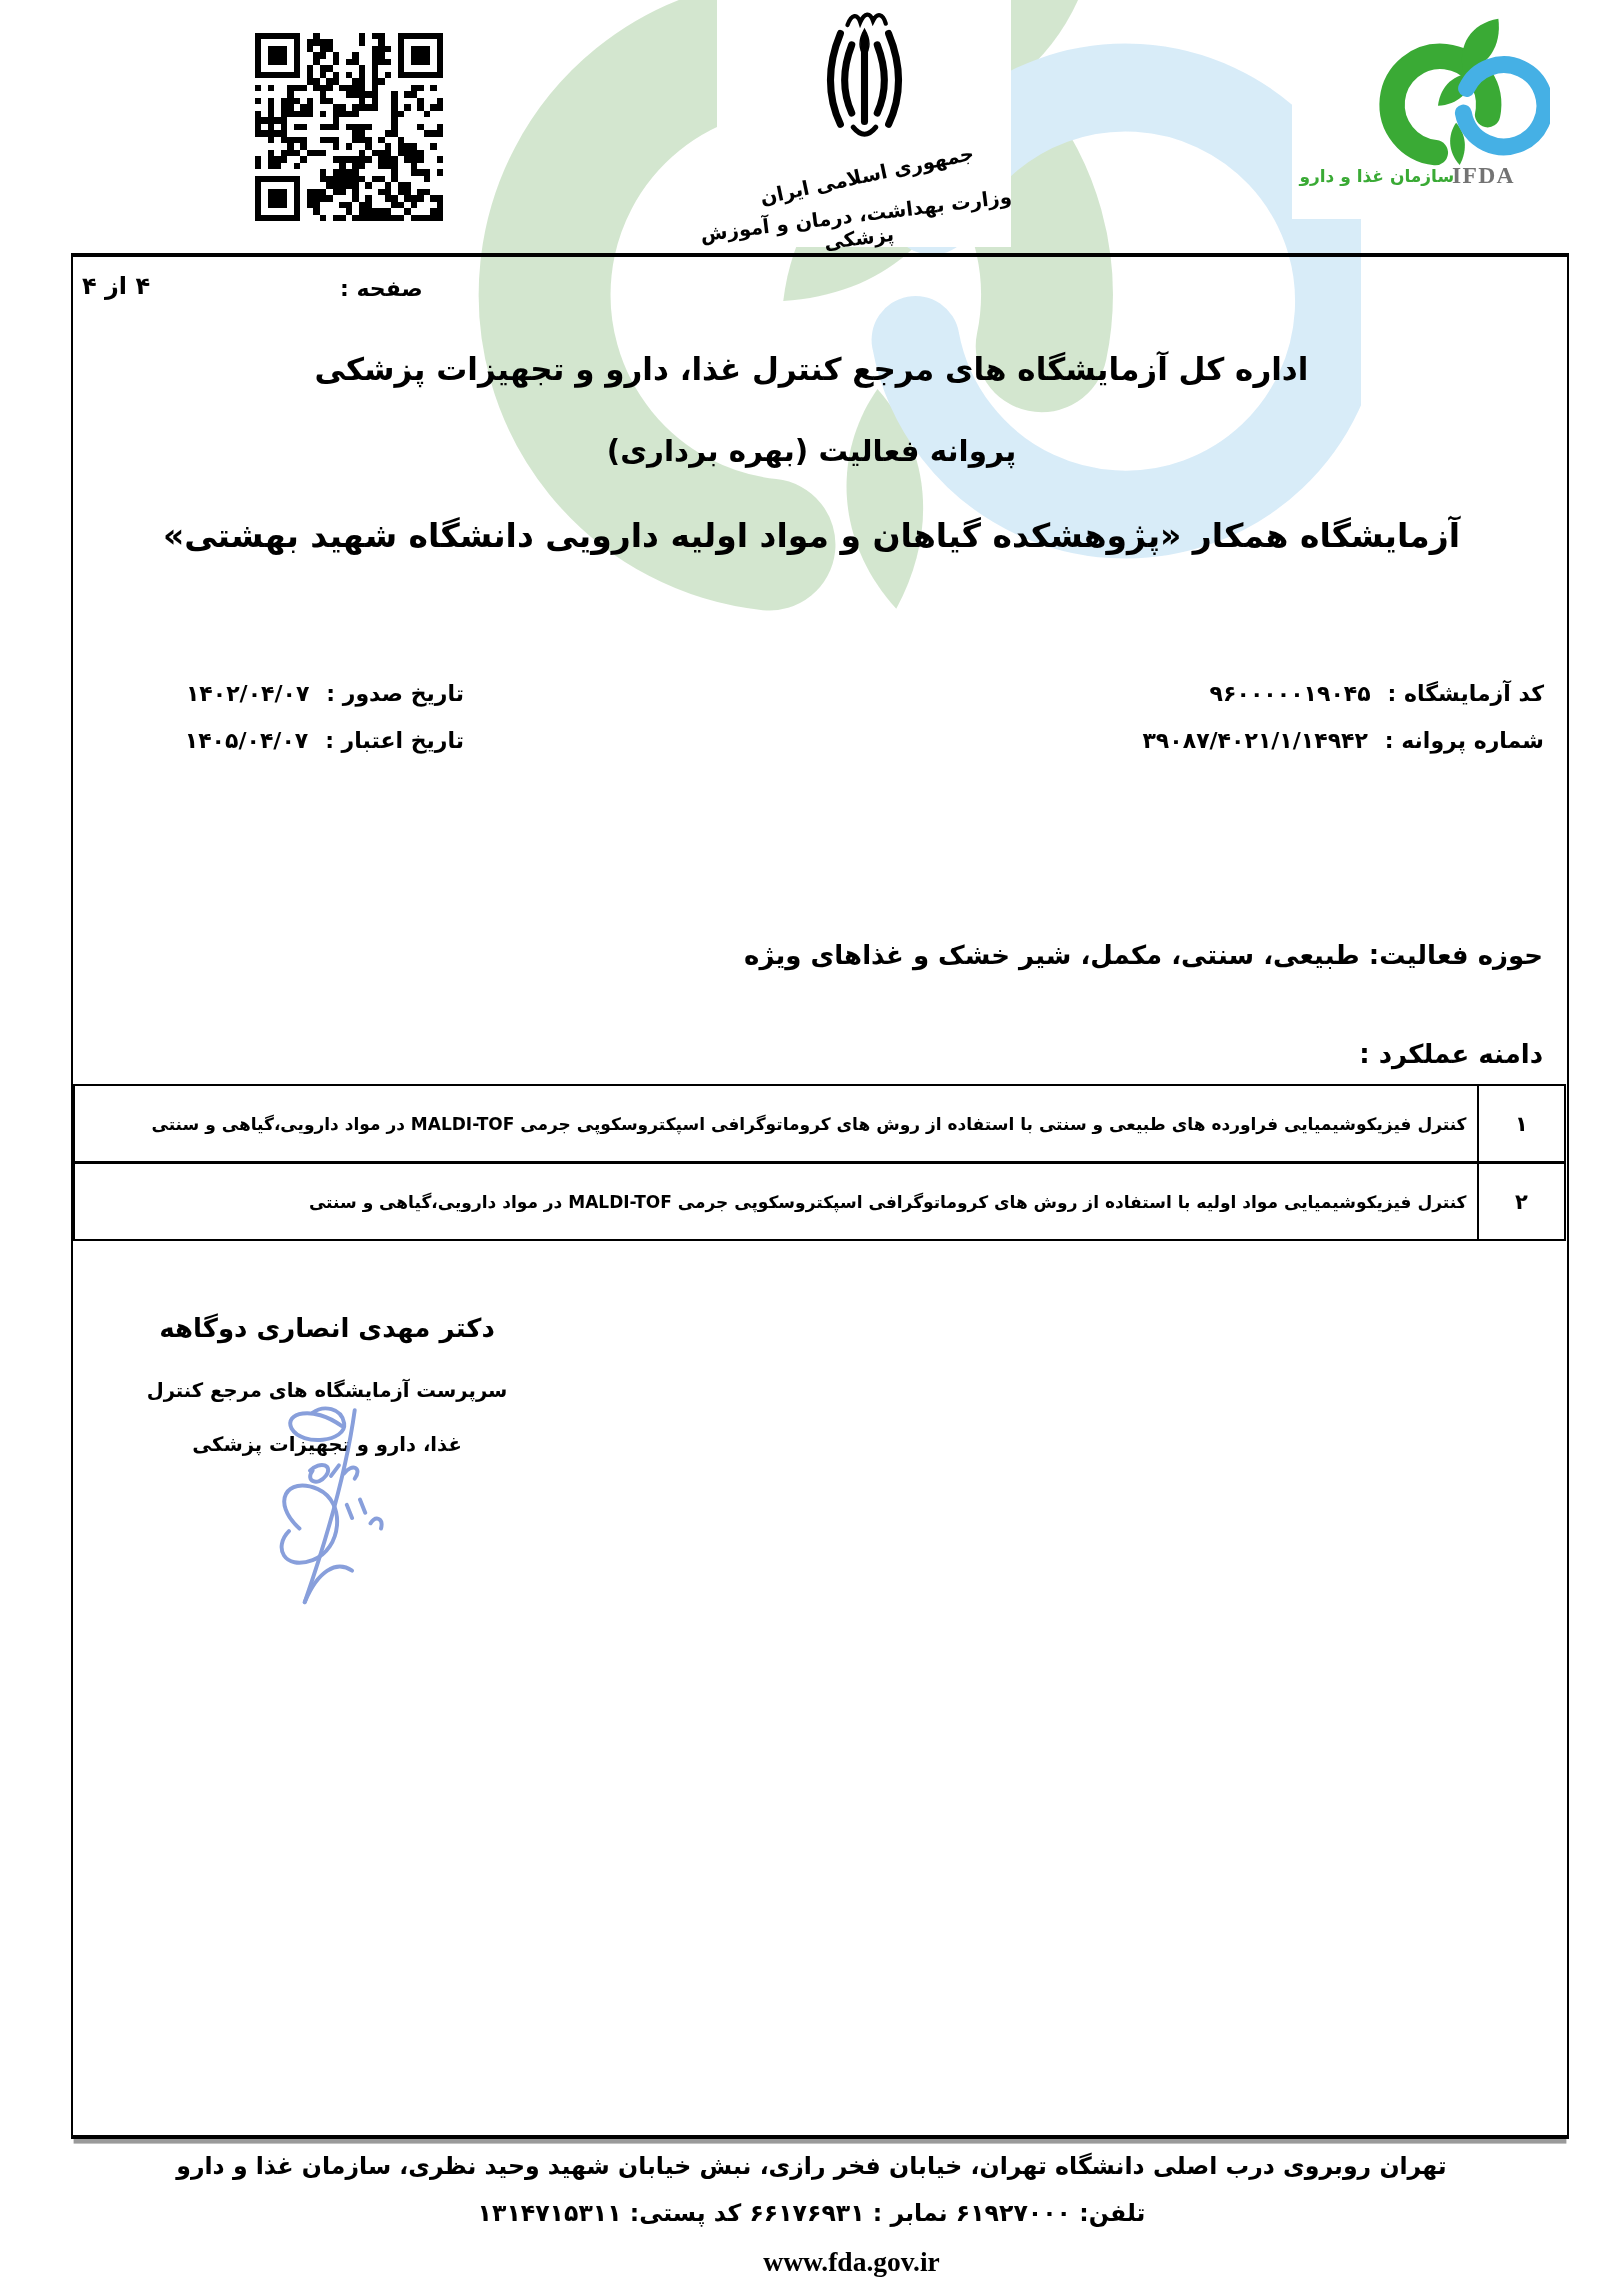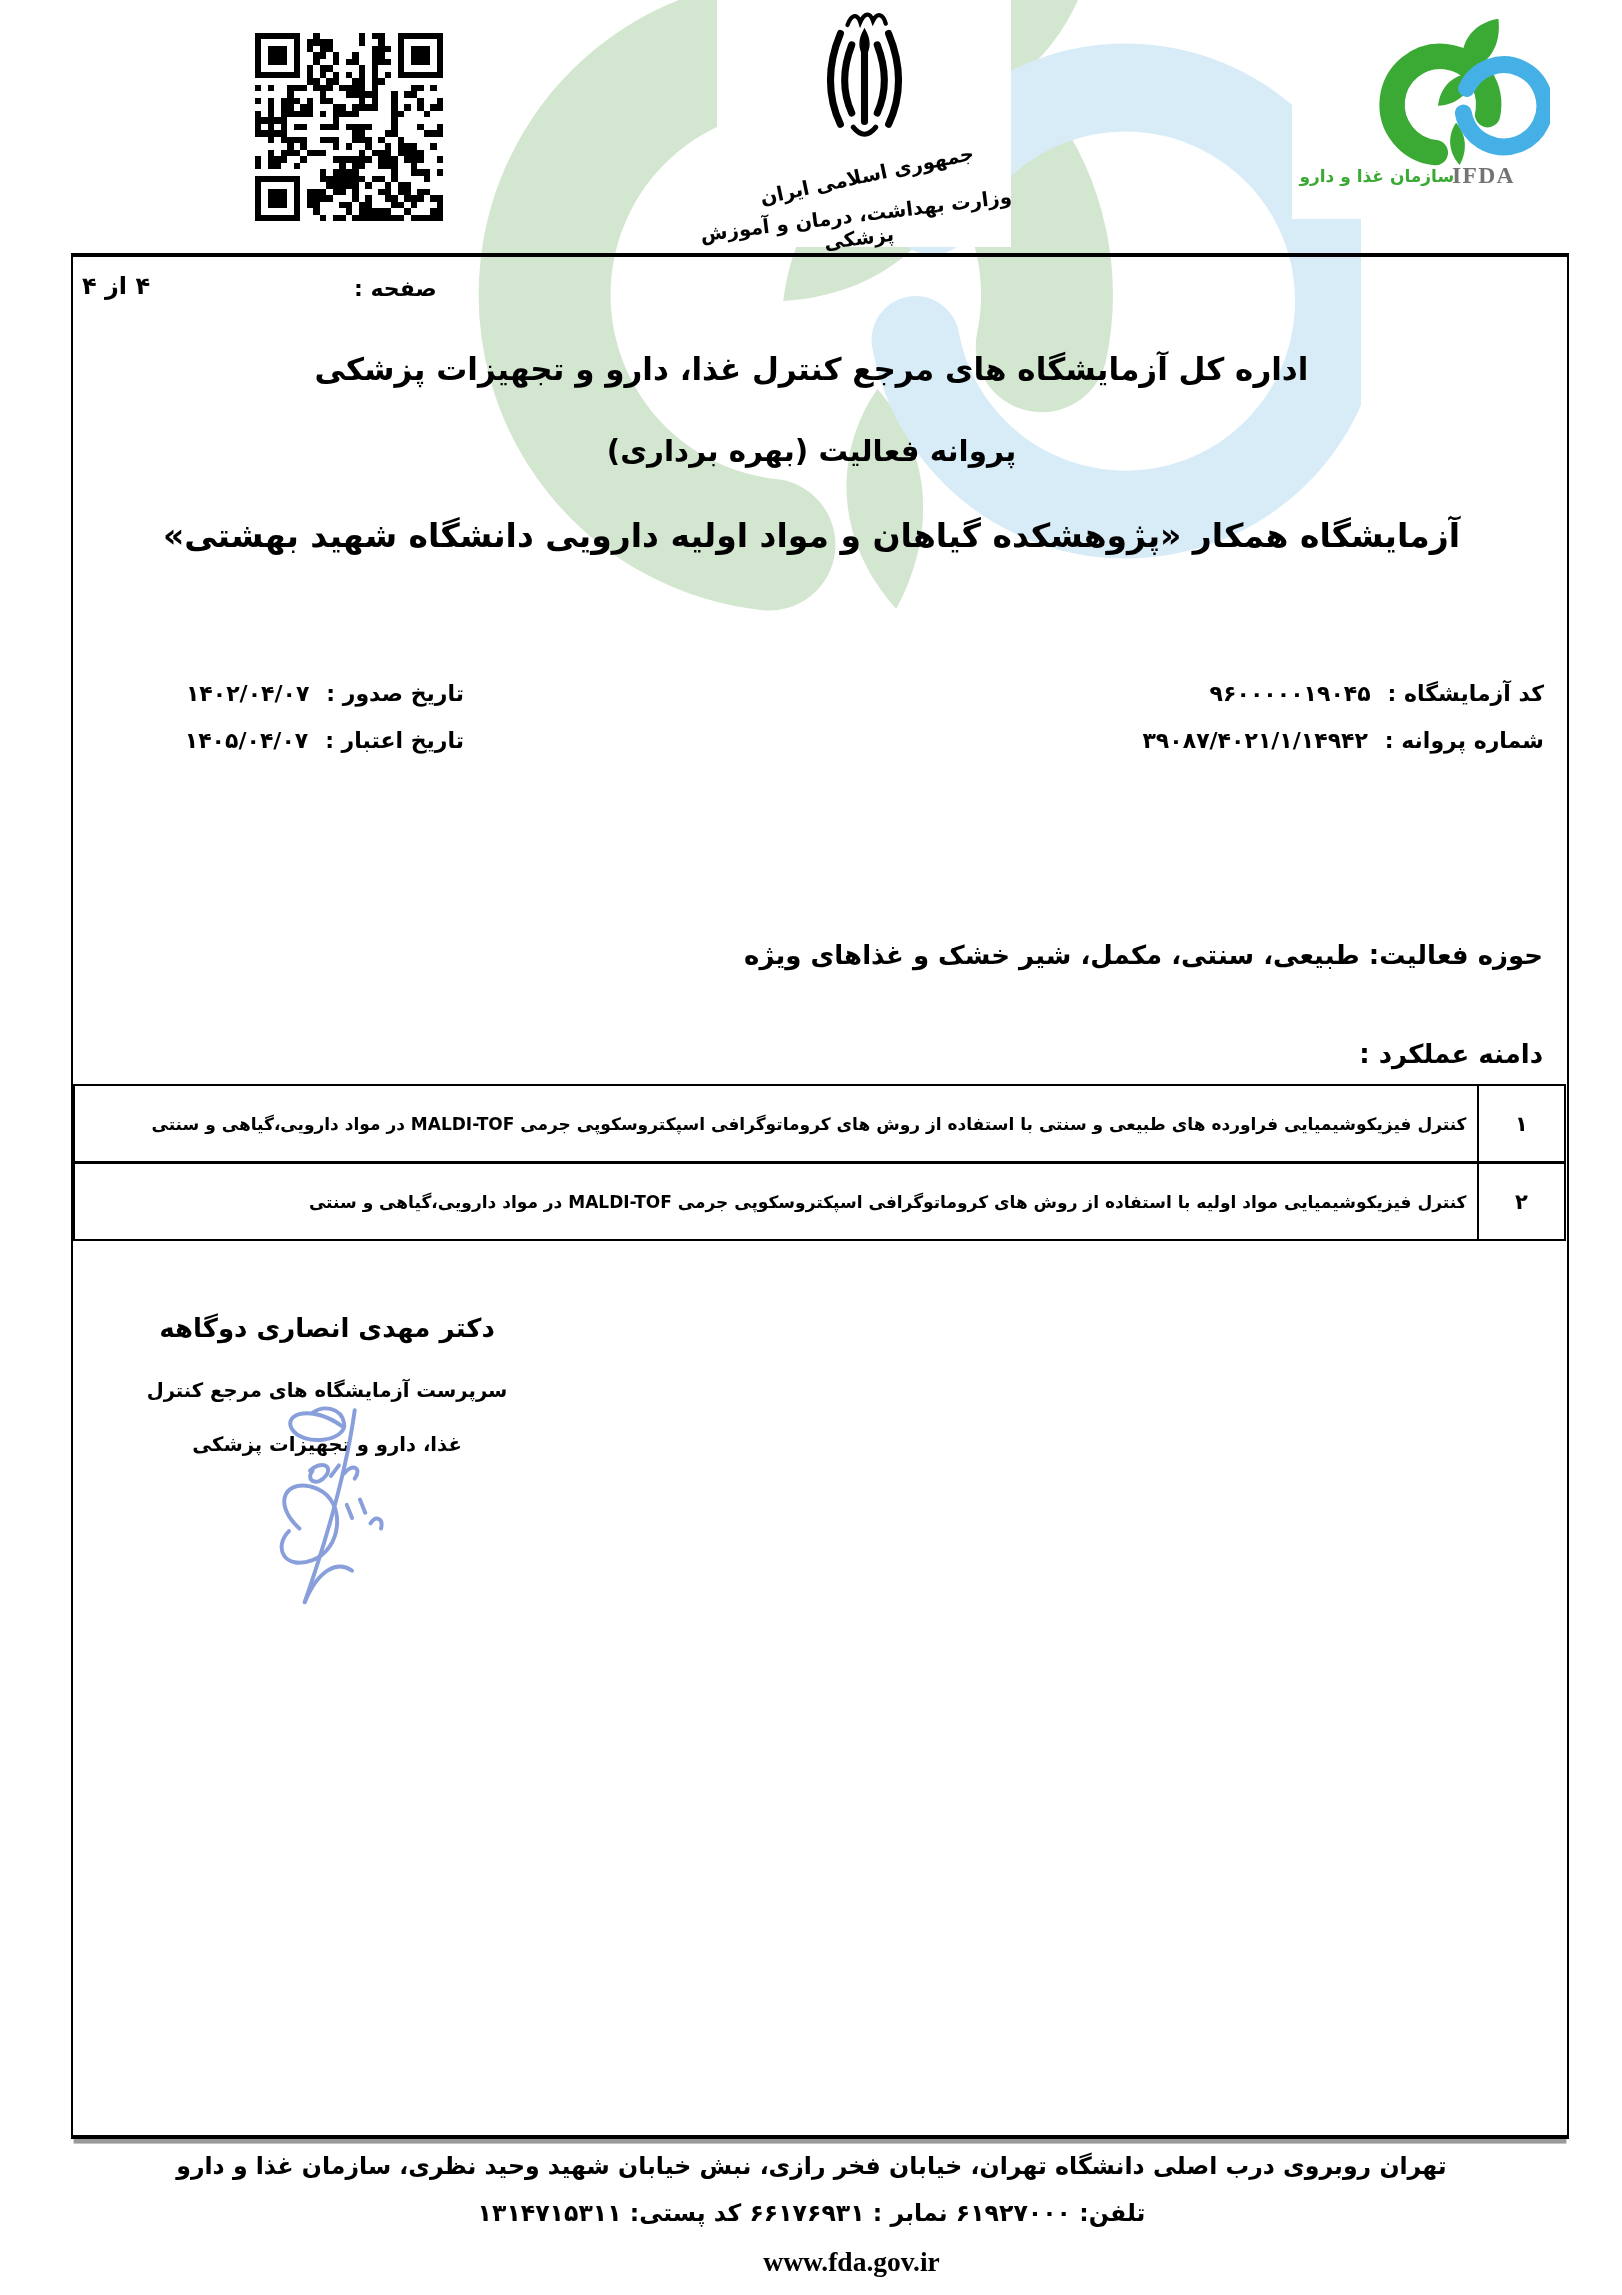--- a/index.html
+++ b/index.html
@@ -31,21 +31,21 @@
   .ifda-acronym{position:absolute;left:160px;top:162px;font-family:"Liberation Serif",serif;
     font-size:23.6px;font-weight:bold;color:#737373;letter-spacing:1.3px;}
   .ifda-org{position:absolute;left:5.2px;top:166px;width:157px;text-align:right;
     font-size:17px;font-weight:bold;color:#3aaa35;}
 
   
   .main-box{position:absolute;left:71px;top:253px;width:1498px;height:1886px;
     box-sizing:border-box;border:2px solid #000;border-top-width:4.6px;border-bottom-width:4.6px;
     background:transparent;z-index:1;box-shadow:0 7.2px 0 -2.6px #9a9a9a;}
 
-  .page-label{left:340px;top:276px;font-size:22px;z-index:3;margin-left:14px;}
+  .page-label{left:340px;top:276px;font-size:22px;z-index:3;}
   .page-value{left:82px;top:272px;font-size:24px;z-index:3;}
 
   .title{left:0;width:100%;text-align:center;z-index:3;}
   .title1{top:351px;font-size:31px;}
   .title2{top:434px;font-size:29.4px;}
   .title3{top:516px;font-size:33px;}
 
   .info{z-index:3;font-size:22px;}
   .info .val{direction:ltr;unicode-bidi:embed;display:inline-block;margin-right:9.2px;}
   .info-r1{right:79px;top:681px;}

